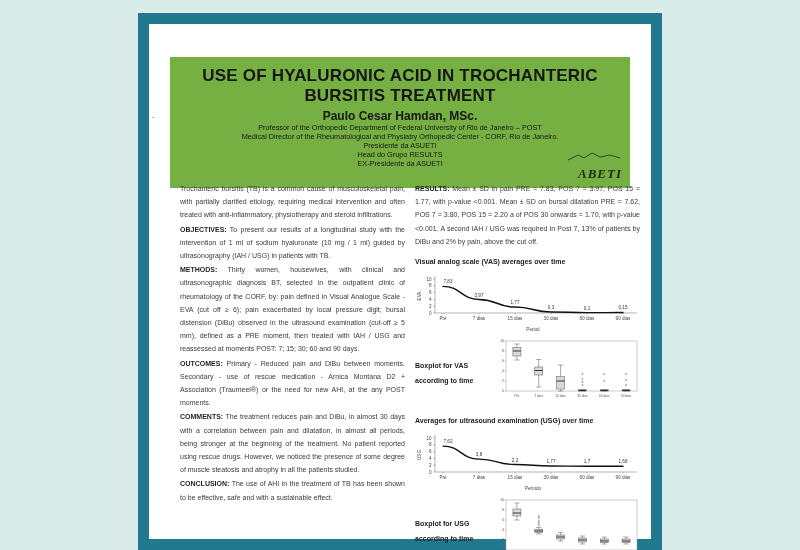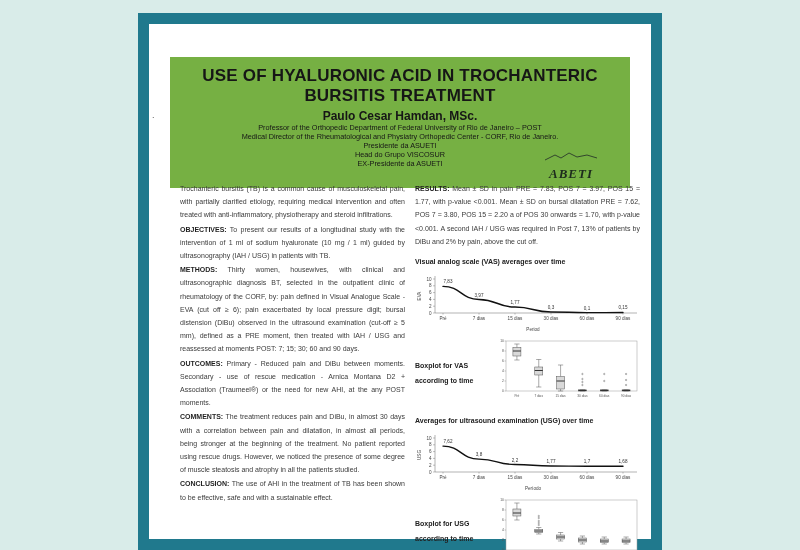--- a/index.html
+++ b/index.html
@@ -20,21 +20,21 @@
     position:absolute;left:21px;top:33px;width:460px;height:131px;
     background:#76b043;text-align:center;color:#161616;
   }
   .title{
     font-size:17px;font-weight:bold;line-height:20px;margin-top:9px;
     letter-spacing:0.2px;
   }
   .author{font-size:12px;font-weight:bold;margin-top:3px;}
   .affil{font-size:7.3px;line-height:9px;}
   .logo{
-    position:absolute;right:24px;bottom:6px;width:70px;text-align:center;
+    position:absolute;right:8px;bottom:6px;width:70px;text-align:right;
   }
   .logo-text{
     font-family:"Liberation Serif", serif;font-style:italic;font-weight:bold;
     font-size:13px;color:#1d2b1d;letter-spacing:1px;
   }
   .stray{position:absolute;left:3px;top:86px;font-size:9px;color:#555;}
   .col{
     position:absolute;top:158px;width:225px;
     font-size:7px;line-height:13.2px;color:#3a3a3a;text-align:justify;
   }
@@ -63,21 +63,21 @@
 
     <div class="header-box">
       <div class="title">
         <div>USE OF HYALURONIC ACID IN TROCHANTERIC</div>
         <div>BURSITIS TREATMENT</div>
       </div>
       <div class="author">Paulo Cesar Hamdan, MSc.</div>
       <div class="affil">Professor of the Orthopedic Department of Federal University of Rio de Janeiro – POST</div>
       <div class="affil">Medical Director of the Rheumatological and Physiatry Orthopedic Center - CORF, Rio de Janeiro.</div>
       <div class="affil">Presidente da ASUETI</div>
-      <div class="affil">Head do Grupo VISCOSUR</div>
+      <div class="affil">Head do Grupo RESULTS</div>
       <div class="affil">EX-Presidente da ASUETI</div>
       <div class="logo">
         <svg width="56" height="10" viewBox="0 0 56 10">
           <polyline points="2,8 12,3 18,6 26,1 34,5 44,3 54,6" fill="none" stroke="#2a3a2a" stroke-width="0.9"></polyline>
         </svg>
         <div class="logo-text">ABETI</div>
       </div>
     </div>
 
     <div class="col col-left">

